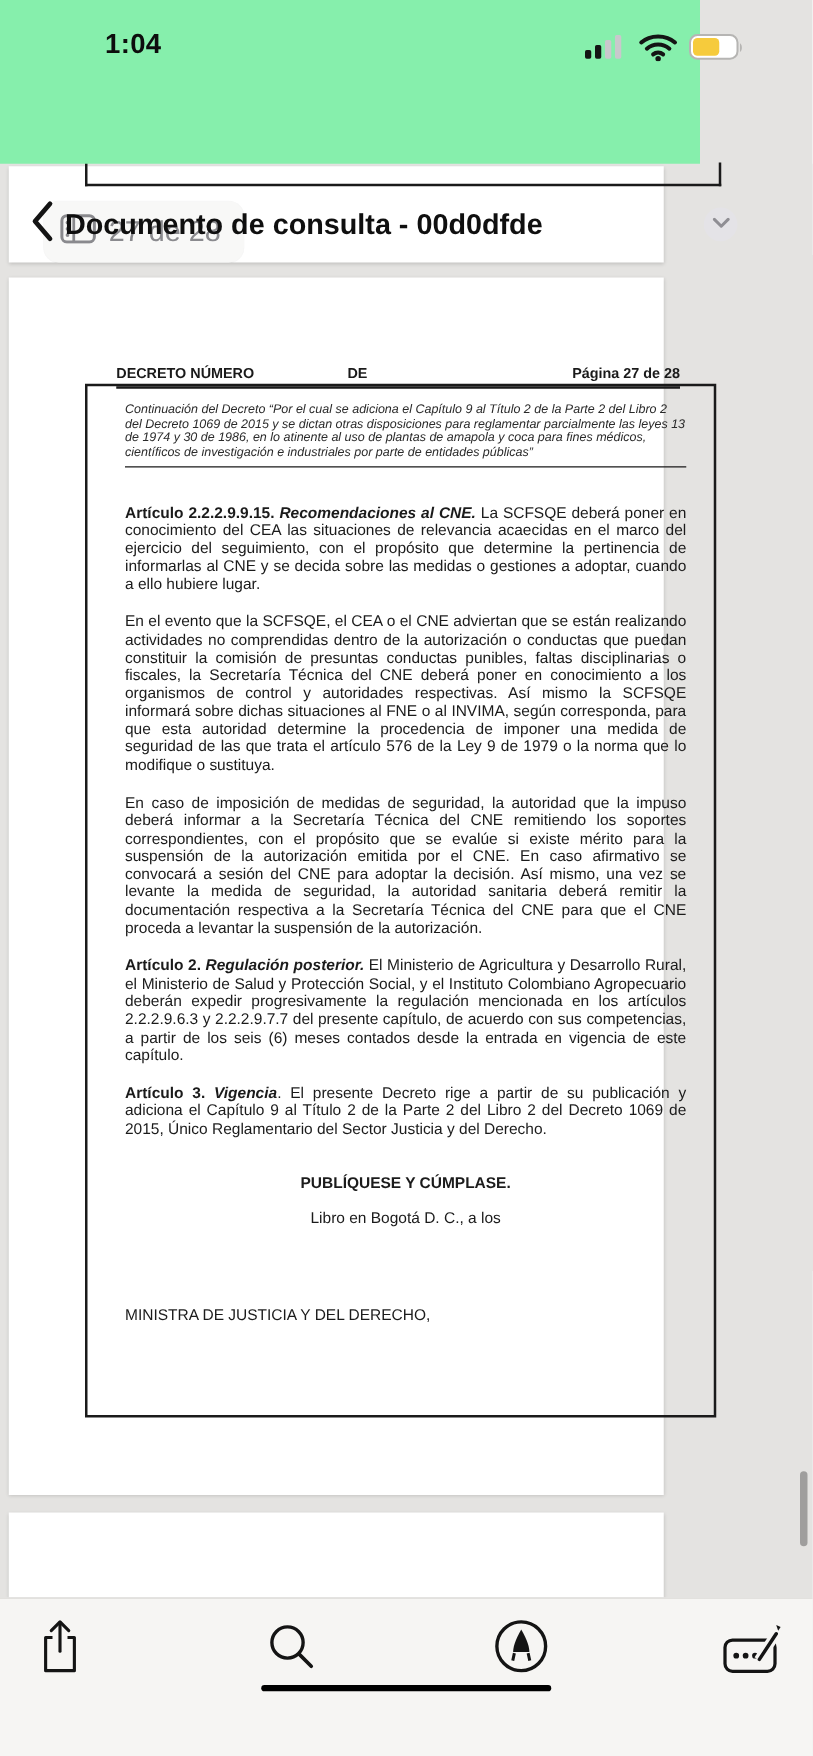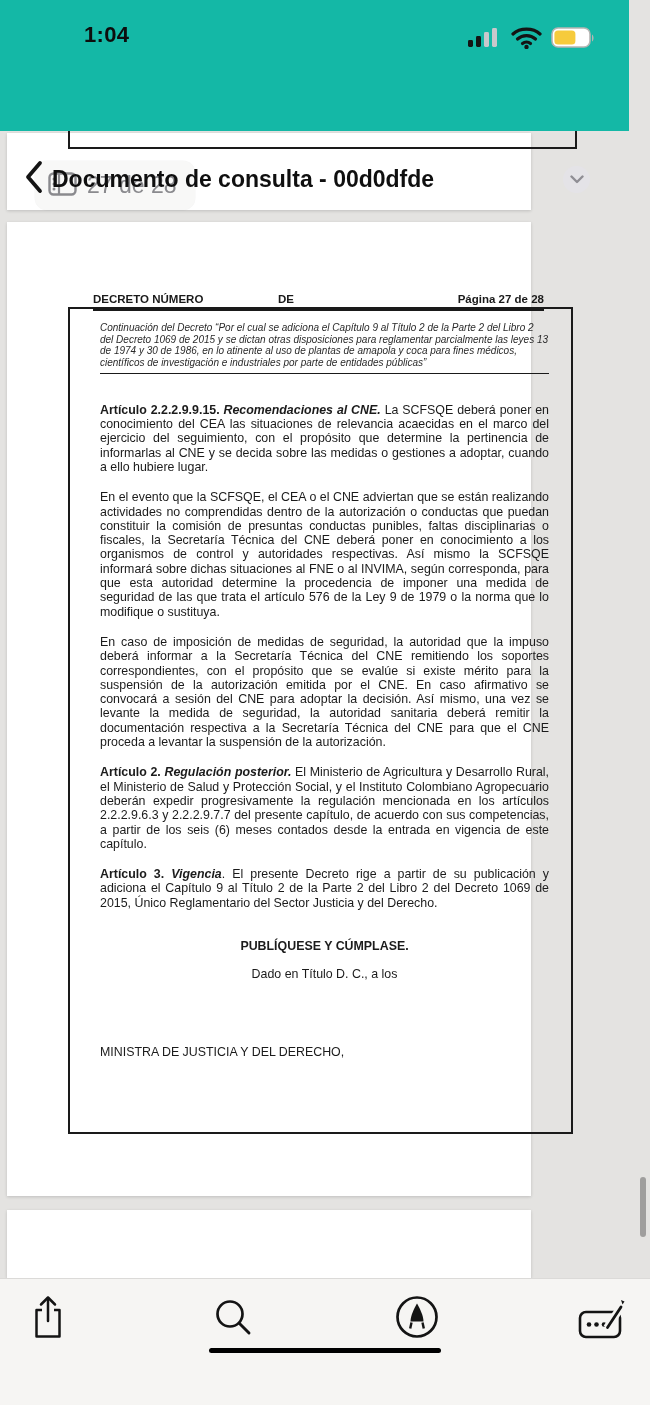--- a/index.html
+++ b/index.html
@@ -3,21 +3,21 @@
 <meta charset="utf-8">
 <style>
   html,body{margin:0;padding:0;}
   body{
     width:650px;height:1405px;position:relative;overflow:hidden;
     background:#e4e3e1;
     font-family:"Liberation Sans","DejaVu Sans",sans-serif;
     -webkit-font-smoothing:antialiased;
   }
   
-  .top-chrome{position:absolute;left:0;top:0;width:629px;height:131px;background:#14b8a6;z-index:5;}
+  .top-chrome{position:absolute;left:0;top:0;width:540px;height:131px;background:#86efac;z-index:5;padding-left:20px;}
   .status-bar{position:absolute;left:0;top:0;width:650px;height:75px;}
   .sb-time{position:absolute;left:84px;top:22px;font-size:22px;font-weight:bold;color:#0d0d0d;letter-spacing:.3px;}
   .sb-right{position:absolute;right:55px;top:26px;display:flex;align-items:center;gap:9px;}
   .nav-bar{position:absolute;left:0;top:75px;width:650px;height:56px;}
   .back-btn{position:absolute;left:14px;top:82px;width:40px;height:44px;display:flex;align-items:center;justify-content:center;cursor:pointer;}
   .title-wrap{position:absolute;left:52px;right:60px;top:84px;height:40px;display:flex;align-items:center;justify-content:space-between;gap:28px;}
   .nav-title{font-size:23px;font-weight:600;color:#0f0f0f;white-space:nowrap;}
   .dd-btn{width:27px;height:27px;border-radius:50%;background:#e4e3e7;display:flex;align-items:center;justify-content:center;cursor:pointer;}
   
   .content{position:absolute;left:0;top:131px;width:650px;height:1147px;background:#e4e3e1;}
@@ -134,21 +134,21 @@
     </div>
     <div class="doc-box">
       <div class="continuation">Continuación del Decreto “Por el cual se adiciona el Capítulo 9 al Título 2 de la Parte 2 del Libro 2 del Decreto 1069 de 2015 y se dictan otras disposiciones para reglamentar parcialmente las leyes 13 de 1974 y 30 de 1986, en lo atinente al uso de plantas de amapola y coca para fines médicos, científicos de investigación e industriales por parte de entidades públicas”</div>
       <div id="doc-body">
           <p class="para lead"><span class="b">Artículo 2.2.2.9.9.15. </span><span class="b i">Recomendaciones al CNE.</span><span> La SCFSQE deberá poner en conocimiento del CEA las situaciones de relevancia acaecidas en el marco del ejercicio del seguimiento, con el propósito que determine la pertinencia de informarlas al CNE y se decida sobre las medidas o gestiones a adoptar, cuando a ello hubiere lugar.</span></p>
           <p class="para body"><span>En el evento que la SCFSQE, el CEA o el CNE adviertan que se están realizando actividades no comprendidas dentro de la autorización o conductas que puedan constituir la comisión de presuntas conductas punibles, faltas disciplinarias o fiscales, la Secretaría Técnica del CNE deberá poner en conocimiento a los organismos de control y autoridades respectivas. Así mismo la SCFSQE informará sobre dichas situaciones al FNE o al INVIMA, según corresponda, para que esta autoridad determine la procedencia de imponer una medida de seguridad de las que trata el artículo 576 de la Ley 9 de 1979 o la norma que lo modifique o sustituya.</span></p>
           <p class="para body"><span>En caso de imposición de medidas de seguridad, la autoridad que la impuso deberá informar a la Secretaría Técnica del CNE remitiendo los soportes correspondientes, con el propósito que se evalúe si existe mérito para la suspensión de la autorización emitida por el CNE. En caso afirmativo se convocará a sesión del CNE para adoptar la decisión. Así mismo, una vez se levante la medida de seguridad, la autoridad sanitaria deberá remitir la documentación respectiva a la Secretaría Técnica del CNE para que el CNE proceda a levantar la suspensión de la autorización.</span></p>
           <p class="para body"><span class="b">Artículo 2. </span><span class="b i">Regulación posterior.</span><span> El Ministerio de Agricultura y Desarrollo Rural, el Ministerio de Salud y Protección Social, y el Instituto Colombiano Agropecuario deberán expedir progresivamente la regulación mencionada en los artículos 2.2.2.9.6.3 y 2.2.2.9.7.7 del presente capítulo, de acuerdo con sus competencias, a partir de los seis (6) meses contados desde la entrada en vigencia de este capítulo.</span></p>
           <p class="para body"><span class="b">Artículo 3. </span><span class="b i">Vigencia</span><span>. El presente Decreto rige a partir de su publicación y adiciona el Capítulo 9 al Título 2 de la Parte 2 del Libro 2 del Decreto 1069 de 2015, Único Reglamentario del Sector Justicia y del Derecho.</span></p>
           <p class="para center-bold"><span>PUBLÍQUESE Y CÚMPLASE.</span></p>
-          <p class="para center"><span>Dado en Título D. C., a los</span></p>
+          <p class="para center"><span>Libro en Bogotá D. C., a los</span></p>
           <p class="para sign-left"><span>MINISTRA DE JUSTICIA Y DEL DERECHO,</span></p>
         </div>
     </div>
   </div>
 
   <div class="page-card card-next"></div>
 
   <div class="scroll-thumb"></div>
 </div>
 

